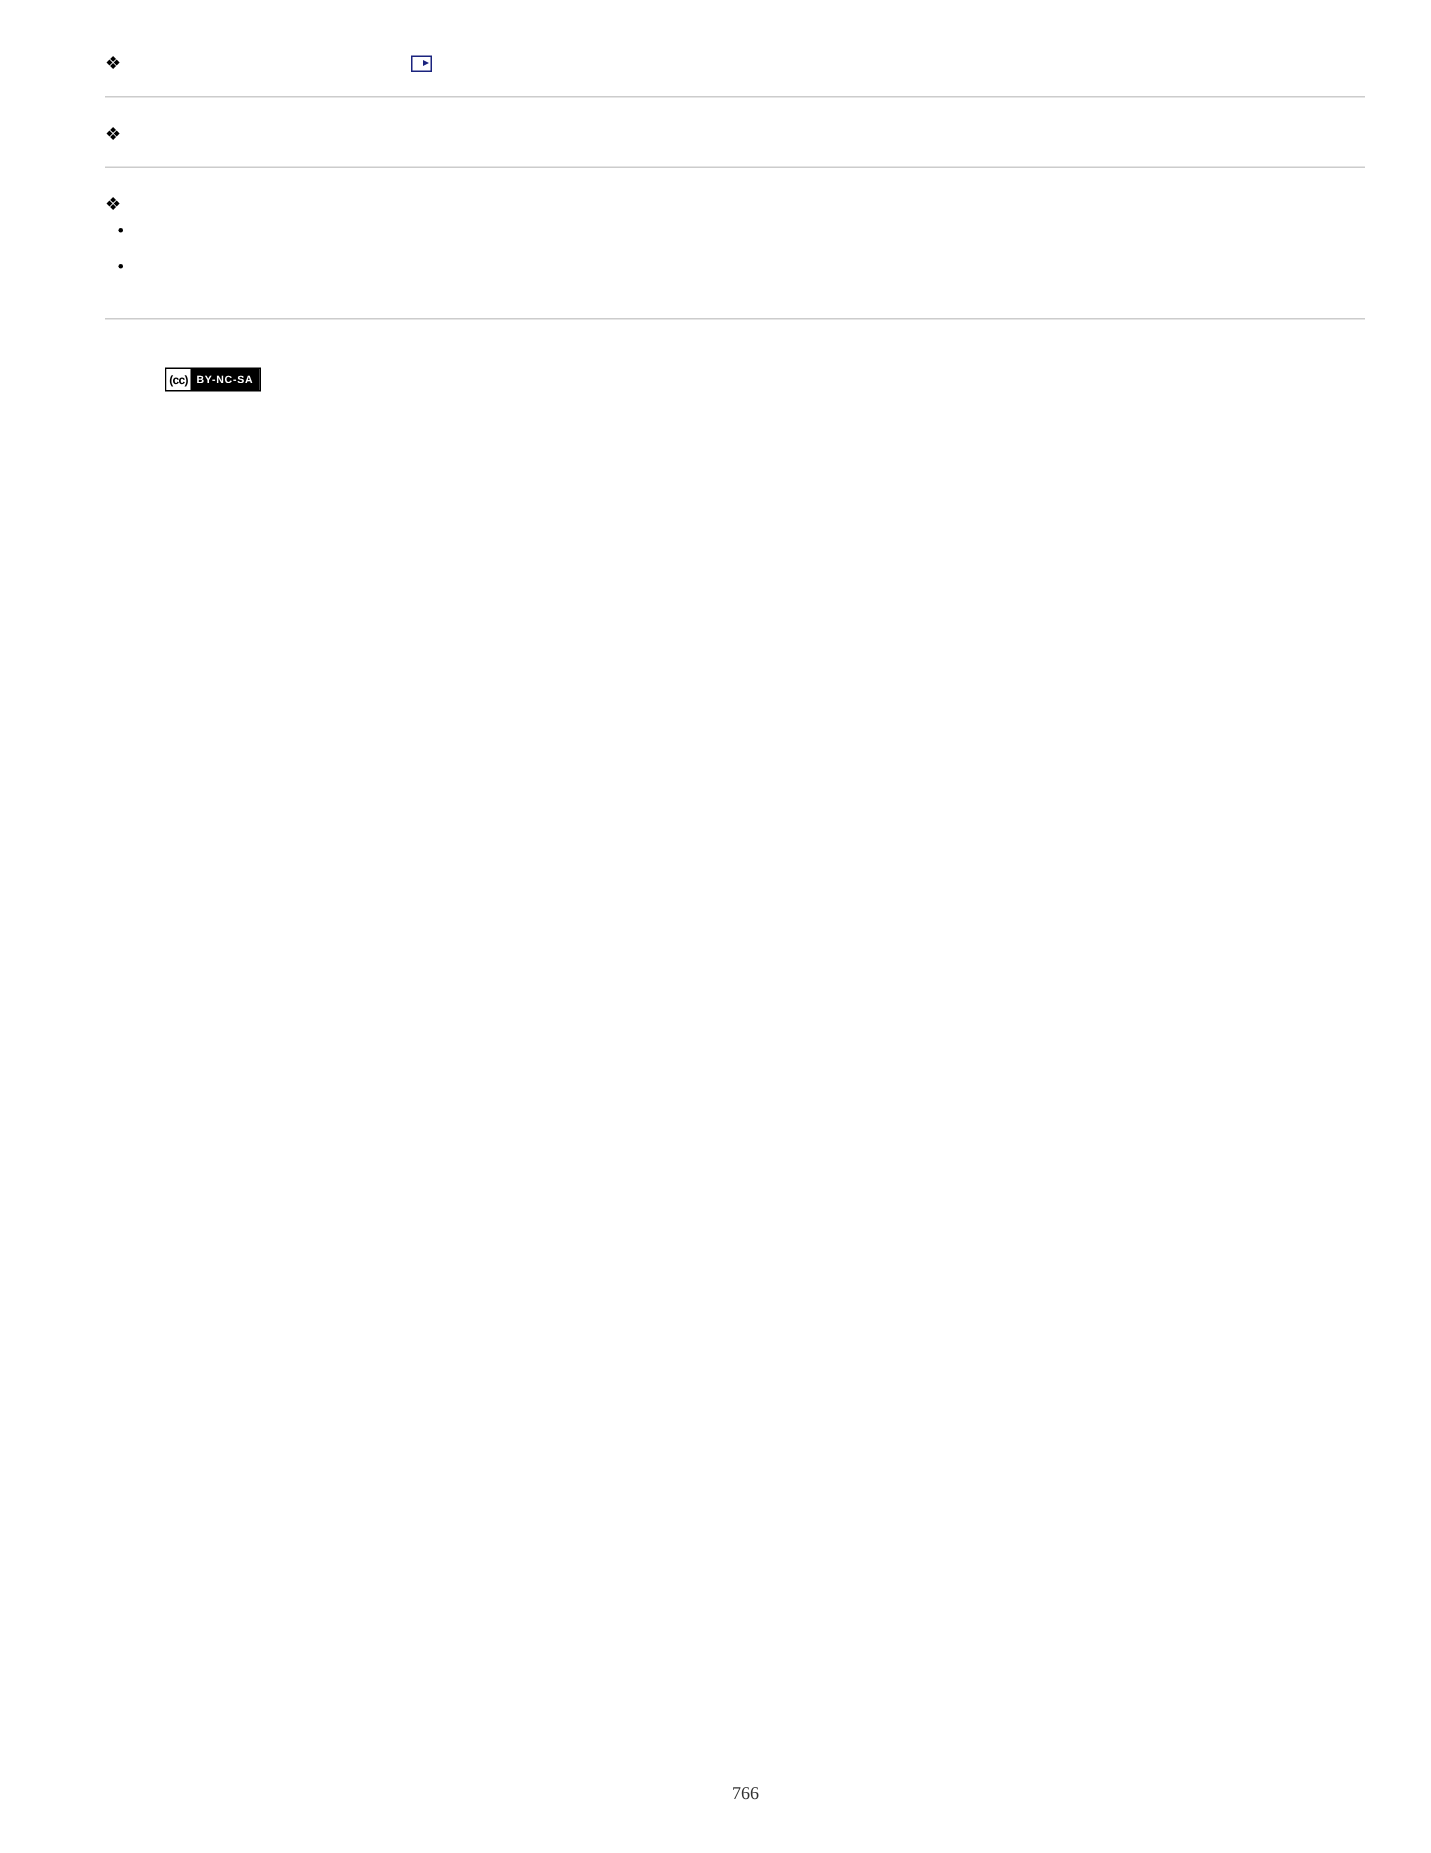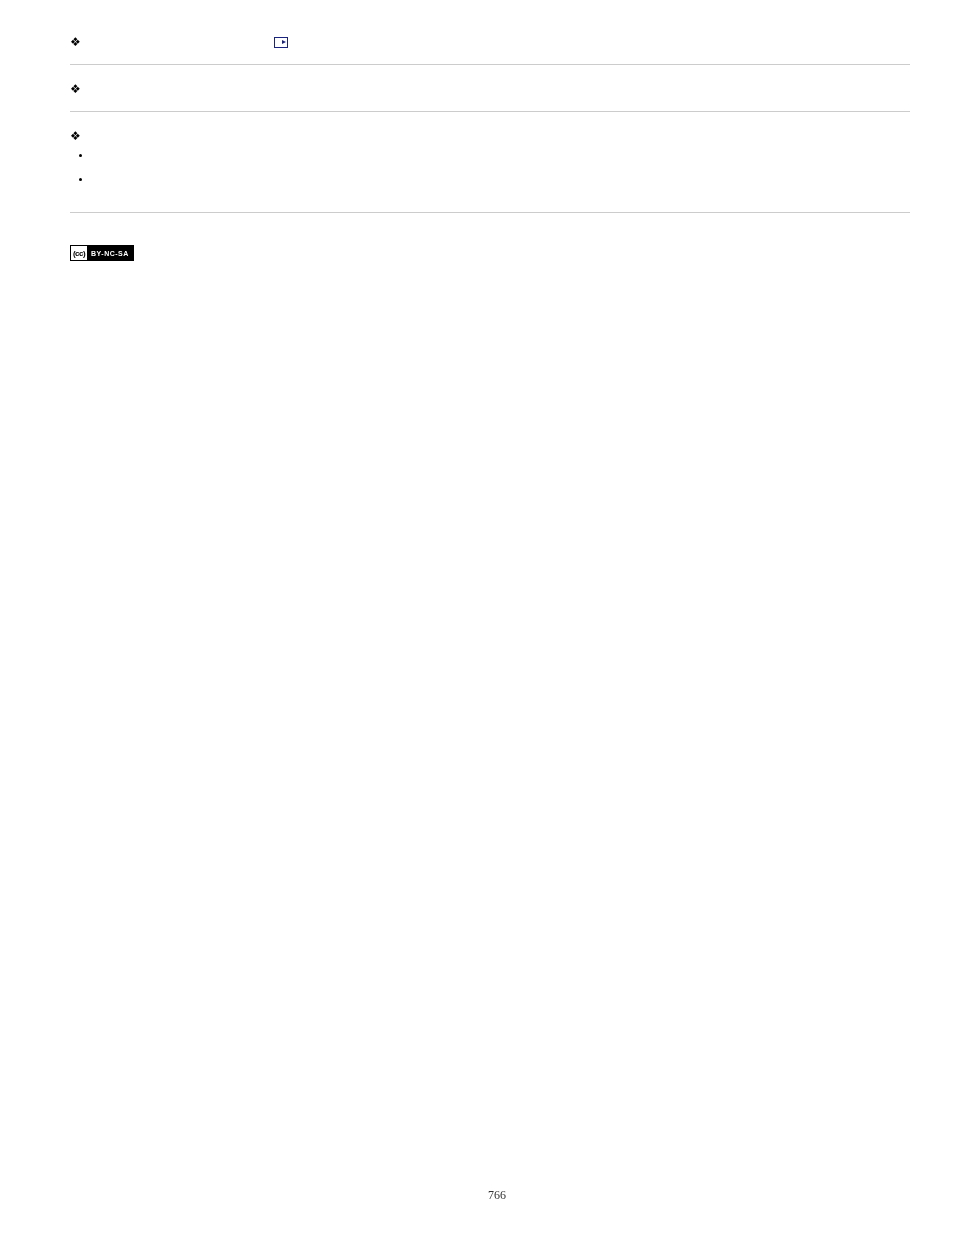--- a/index.html
+++ b/index.html
@@ -68,20 +68,21 @@
   .sub-list li {
     font-size: 11px;
     color: #000000;
     min-height: 16px;
     margin-bottom: 8px;
   }
   .cc-badge {
     display: inline-block;
     margin-top: 14px;
     border: 1px solid #000000;
+    margin-left: 40px;
   }
   .cc-badge-inner {
     display: flex;
     align-items: stretch;
     height: 14px;
   }
   .cc-circle {
     width: 16px;
     background: #ffffff;
     display: flex;

